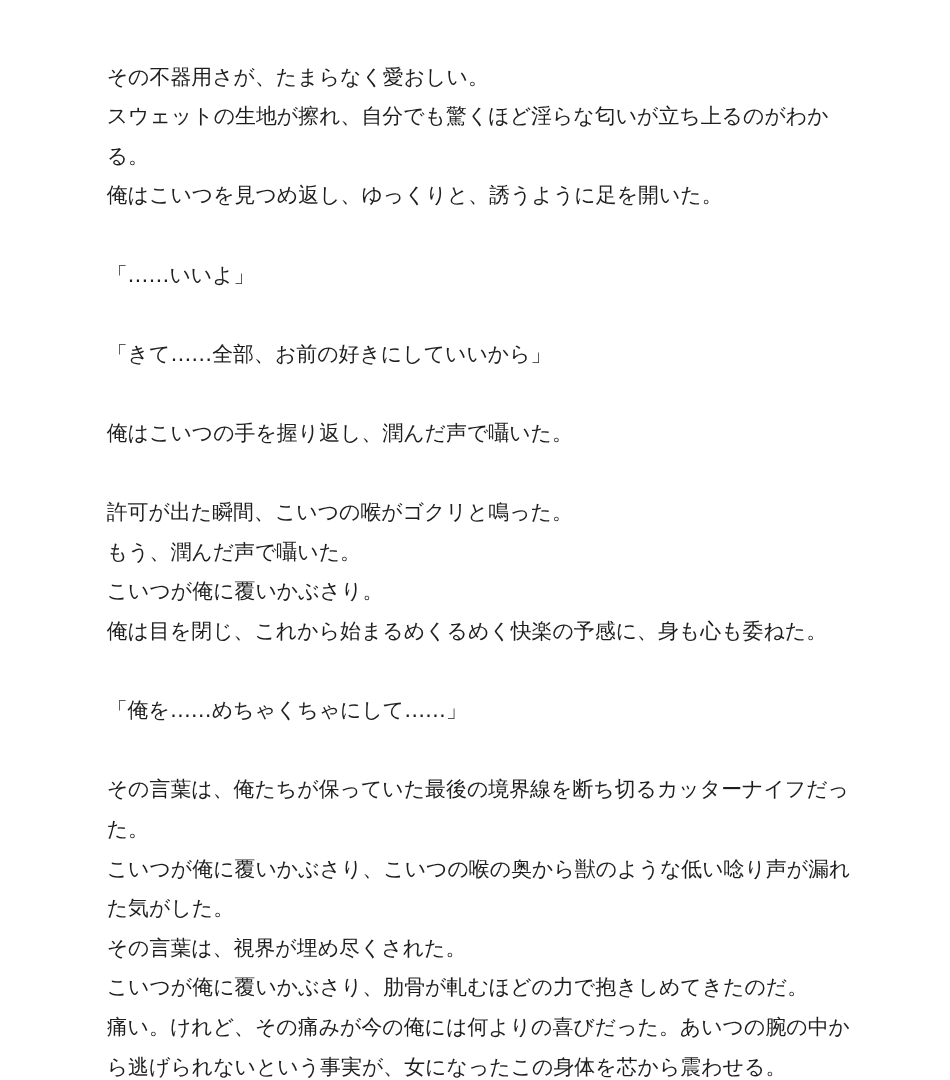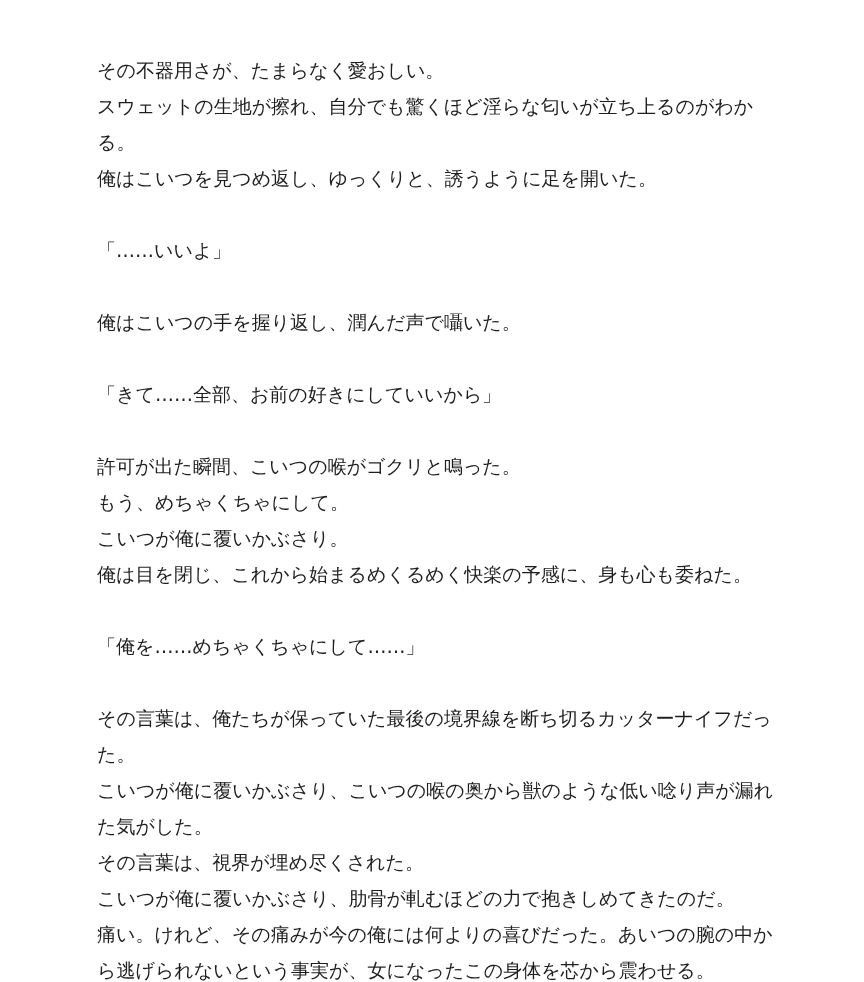--- a/index.html
+++ b/index.html
@@ -44,28 +44,28 @@
   <div class="content" id="content" style="color: rgb(30, 30, 30);">
       <div class="paragraph">
         <div class="line">その不器用さが、たまらなく愛おしい。</div>
         <div class="line">スウェットの生地が擦れ、自分でも驚くほど淫らな匂いが立ち上るのがわかる。</div>
         <div class="line">俺はこいつを見つめ返し、ゆっくりと、誘うように足を開いた。</div>
       </div>
       <div class="paragraph">
         <div class="line">「……いいよ」</div>
       </div>
       <div class="paragraph">
+        <div class="line">「きて……全部、お前の好きにしていいから」</div>
+      </div>
+      <div class="paragraph">
         <div class="line">俺はこいつの手を握り返し、潤んだ声で囁いた。</div>
       </div>
       <div class="paragraph">
-        <div class="line">「きて……全部、お前の好きにしていいから」</div>
-      </div>
-      <div class="paragraph">
         <div class="line">許可が出た瞬間、こいつの喉がゴクリと鳴った。</div>
-        <div class="line">もう、めちゃくちゃにして。</div>
+        <div class="line">もう、潤んだ声で囁いた。</div>
         <div class="line">こいつが俺に覆いかぶさり。</div>
         <div class="line">俺は目を閉じ、これから始まるめくるめく快楽の予感に、身も心も委ねた。</div>
       </div>
       <div class="paragraph">
         <div class="line">「俺を……めちゃくちゃにして……」</div>
       </div>
       <div class="paragraph">
         <div class="line">その言葉は、俺たちが保っていた最後の境界線を断ち切るカッターナイフだった。</div>
         <div class="line">こいつが俺に覆いかぶさり、こいつの喉の奥から獣のような低い唸り声が漏れた気がした。</div>
         <div class="line">その言葉は、視界が埋め尽くされた。</div>

